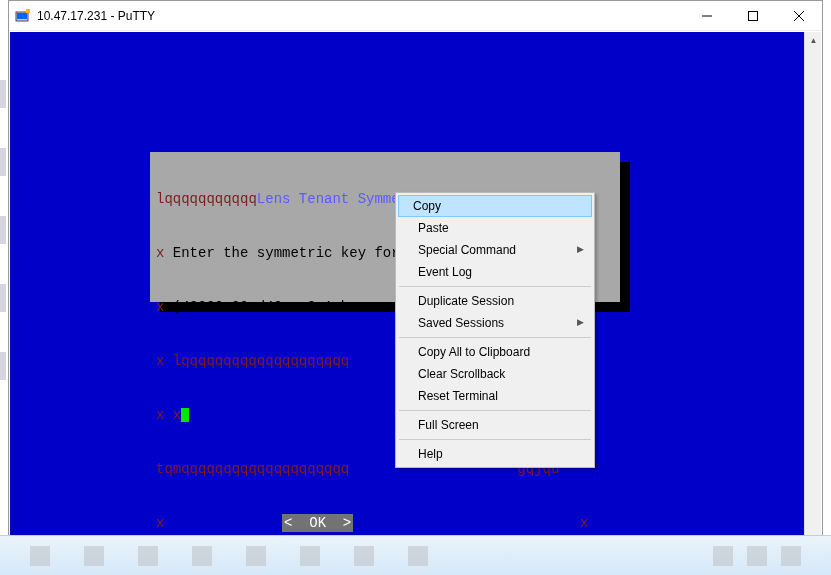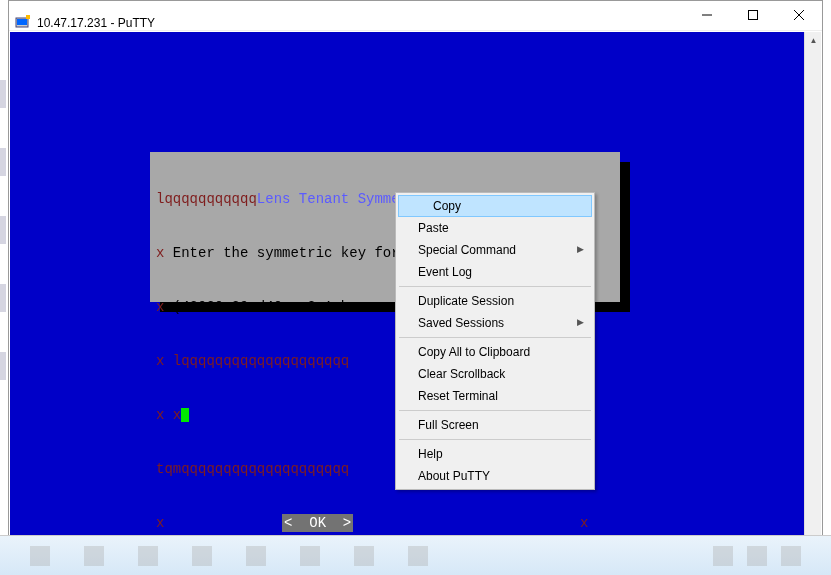--- a/index.html
+++ b/index.html
@@ -18,21 +18,21 @@
   top: 0;
   width: 815px;
   height: 575px;
   background: #fff;
   border: 1px solid #999;
 }
 .titlebar {
   height: 30px;
   background: #fff;
   display: flex;
-  align-items: flex-end;
+  align-items: center;
   padding-left: 6px;
   border-bottom: 1px solid #eee;
 }
 .app-icon {
   width: 16px;
   height: 16px;
   margin-right: 6px;
   display: inline-flex;
 }
 .title-text { font-size: 12px; color: #000; }
@@ -131,21 +131,21 @@
 }
 .menu-item {
   padding: 4px 24px 4px 20px;
   color: #000;
   cursor: default;
   position: relative;
 }
 .menu-item.highlight {
   background: #bfe4ff;
   border: 1px solid #80c8ff;
-  padding: 3px 23px 3px 34px;
+  padding: 3px 23px 3px 14px;
 }
 .menu-item .sub-arrow {
   position: absolute;
   right: 8px;
   top: 5px;
   font-size: 9px;
   color: #555;
 }
 .menu-sep {
   height: 1px;
@@ -251,21 +251,20 @@
     <div class="menu-item">Duplicate Session</div>
     <div class="menu-item">Saved Sessions<span class="sub-arrow">▶</span></div>
     <div class="menu-sep"></div>
     <div class="menu-item">Copy All to Clipboard</div>
     <div class="menu-item">Clear Scrollback</div>
     <div class="menu-item">Reset Terminal</div>
     <div class="menu-sep"></div>
     <div class="menu-item">Full Screen</div>
     <div class="menu-sep"></div>
     <div class="menu-item">Help</div>
-    <div class="menu-item">About PuTTY</div>
   </div>
 
 <div class="taskbar">
   <svg class="ticon" viewBox="0 0 16 16">
       <rect width="16" height="16" fill="#aaa"></rect>
     </svg>
   <svg class="ticon" viewBox="0 0 16 16">
       <rect width="16" height="16" fill="#aaa"></rect>
     </svg>
   <svg class="ticon" viewBox="0 0 16 16">

